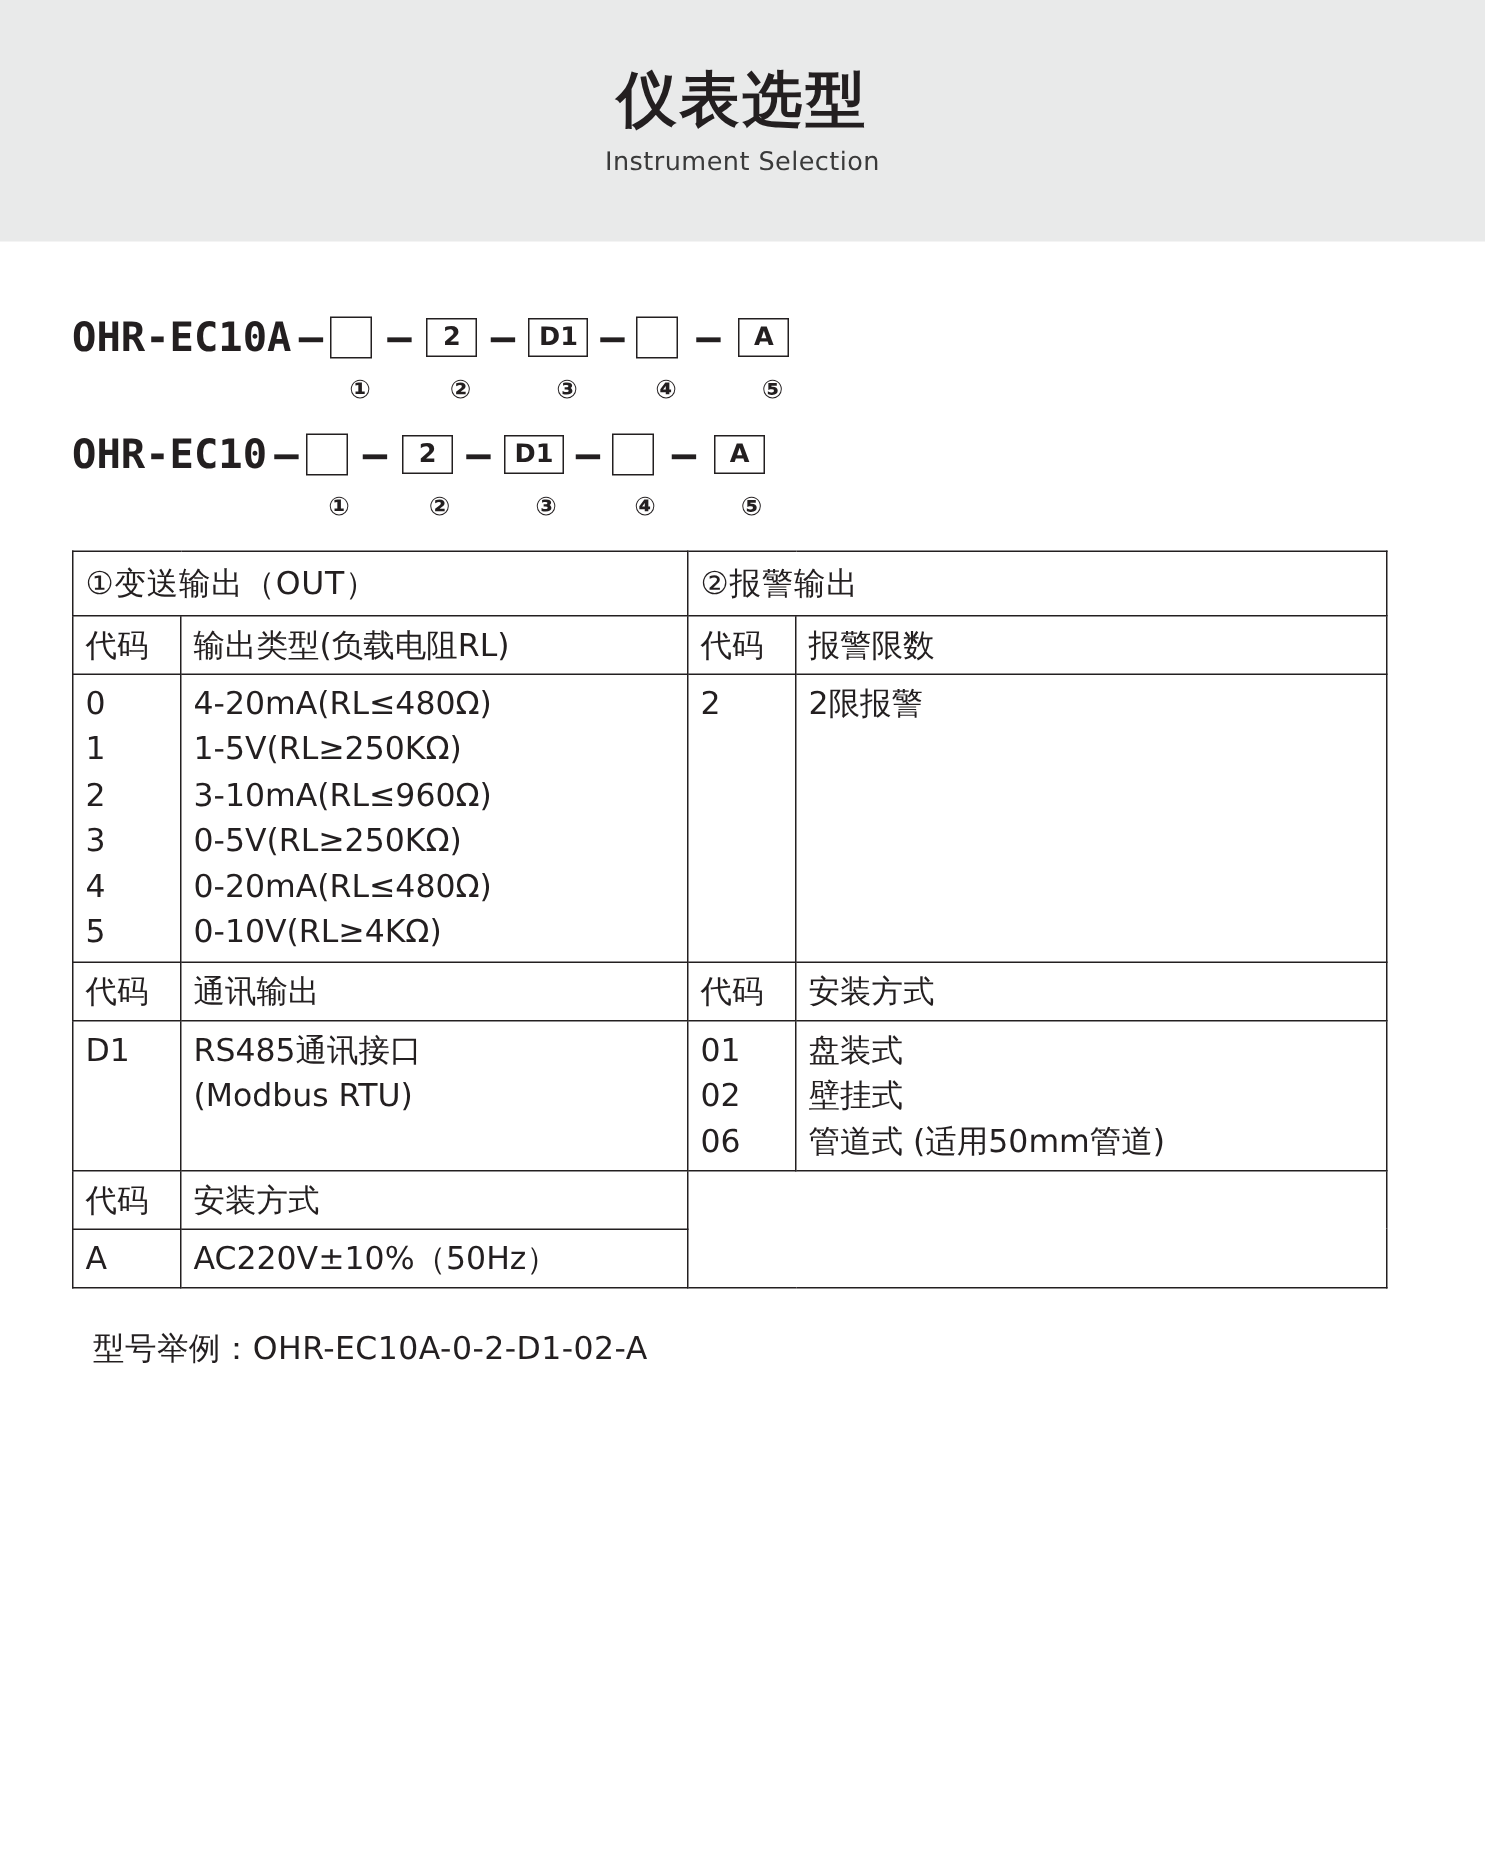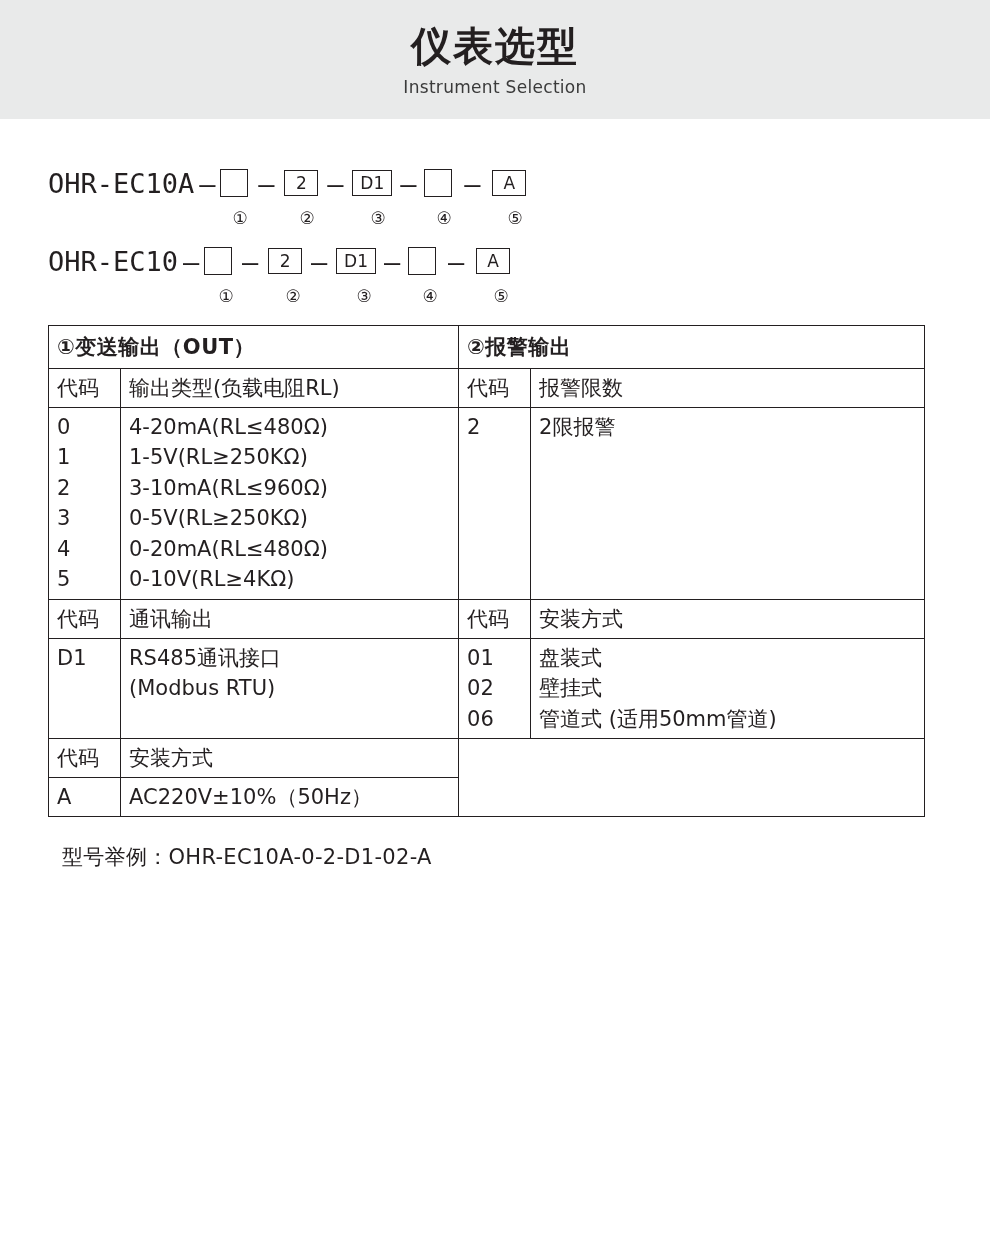--- a/index.html
+++ b/index.html
@@ -12,21 +12,21 @@
     height: 1240px;
     font-family: "DejaVu Sans", "Liberation Sans", sans-serif;
     color: #231f20;
     position: relative;
     overflow: hidden;
   }
 
   
   .banner {
     width: 990px;
-    height: 119px;
+    height: 161px;
     background: #e9eaea;
     display: flex;
     flex-direction: column;
     align-items: center;
     justify-content: center;
     box-sizing: border-box;
   }
   .banner-title {
     font-size: 40px;
     font-weight: bold;
@@ -38,20 +38,21 @@
     font-size: 17px;
     color: #3a3a3a;
     margin-top: 8px;
     letter-spacing: 0.3px;
   }
 
   
   .model-area {
     margin: 44px 0 0 48px;
     width: 890px;
+    font-weight: bold;
   }
   .model-row {
     display: flex;
     align-items: center;
     height: 40px;
   }
   .model-name {
     font-family: "DejaVu Sans Mono", "Liberation Mono", monospace;
     font-size: 27px;
     letter-spacing: 0px;
@@ -100,21 +101,21 @@
   }
   .tbl td {
     border: 1px solid #231f20;
     padding: 0;
     vertical-align: middle;
     font-size: 21px;
     color: #231f20;
   }
   .sec-head {
     font-size: 23px;
-    font-weight: bold;
+    font-weight: normal;
     padding: 7px 10px 7px 8px !important;
     letter-spacing: 0.5px;
   }
   .hdr-cell {
     font-size: 20px;
     padding: 5px 8px !important;
   }
   .c-code {
     text-align: left;
     font-size: 21px;

